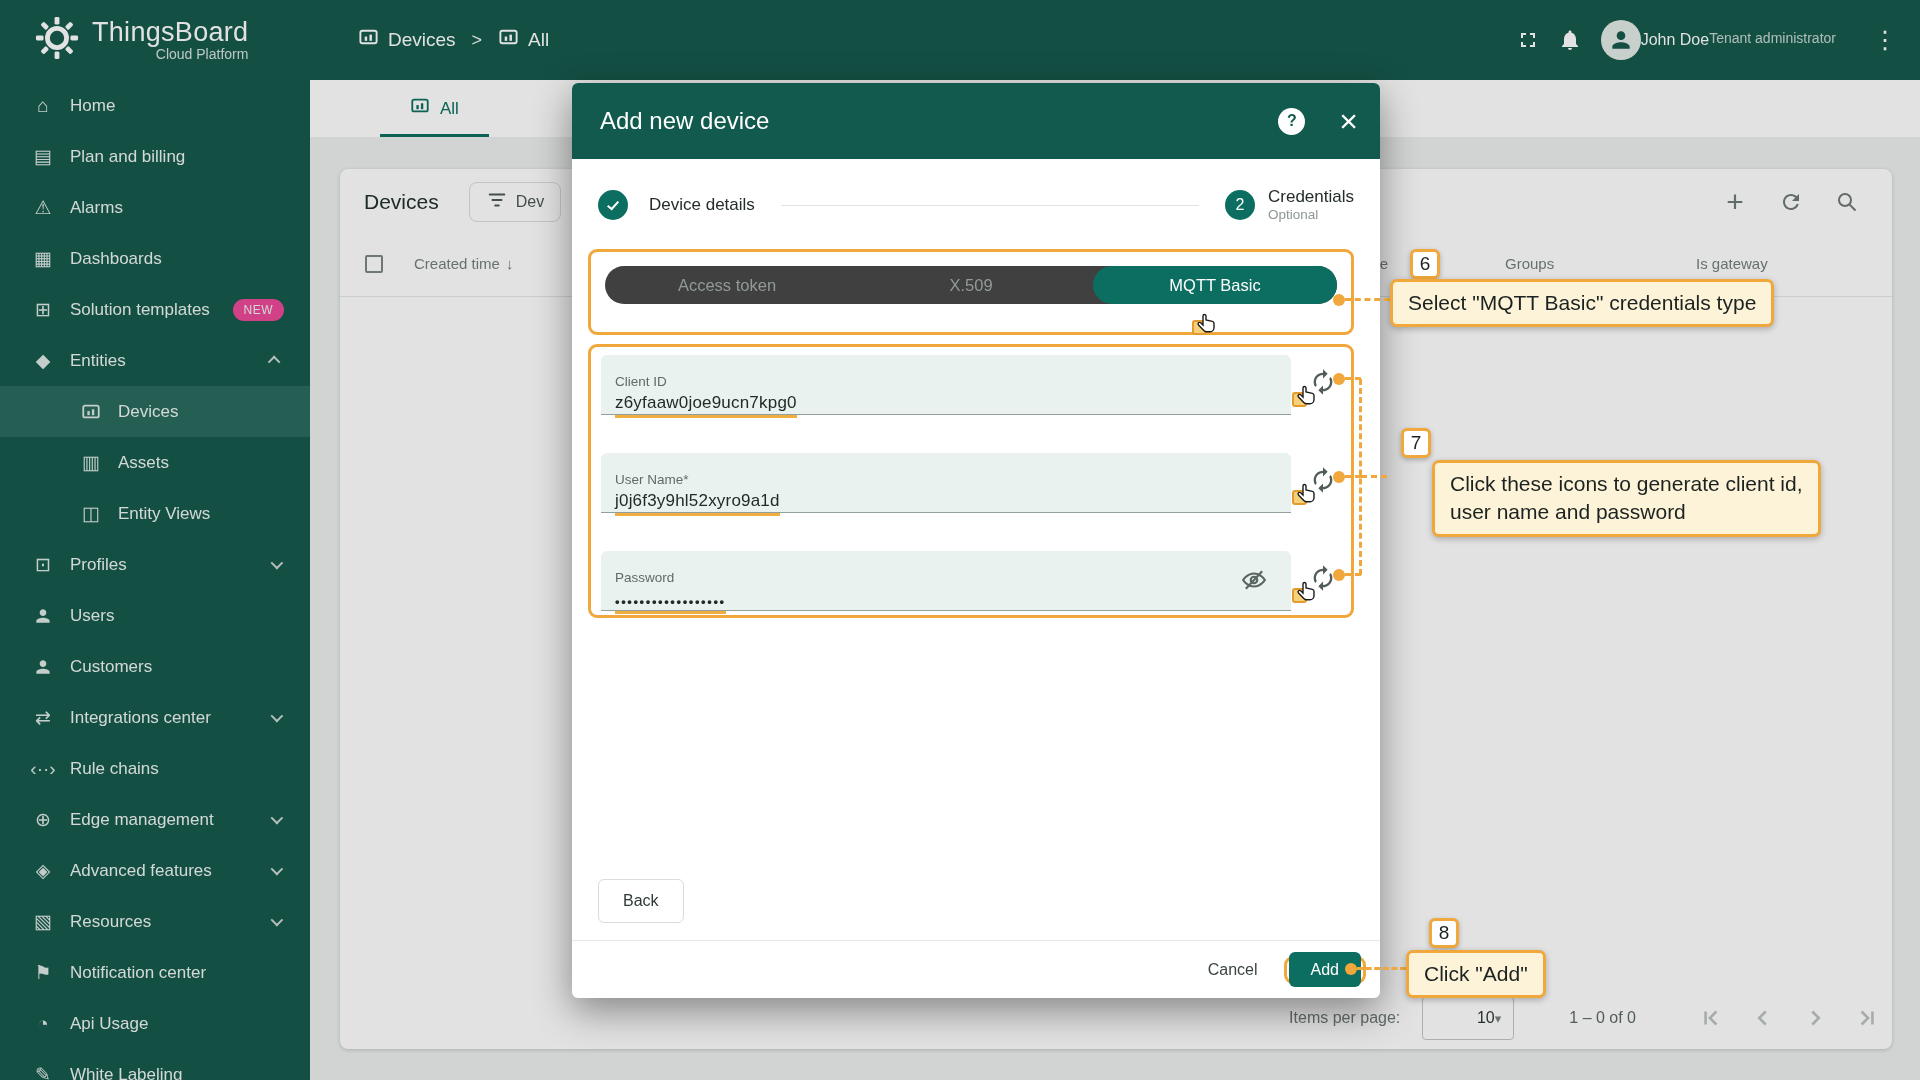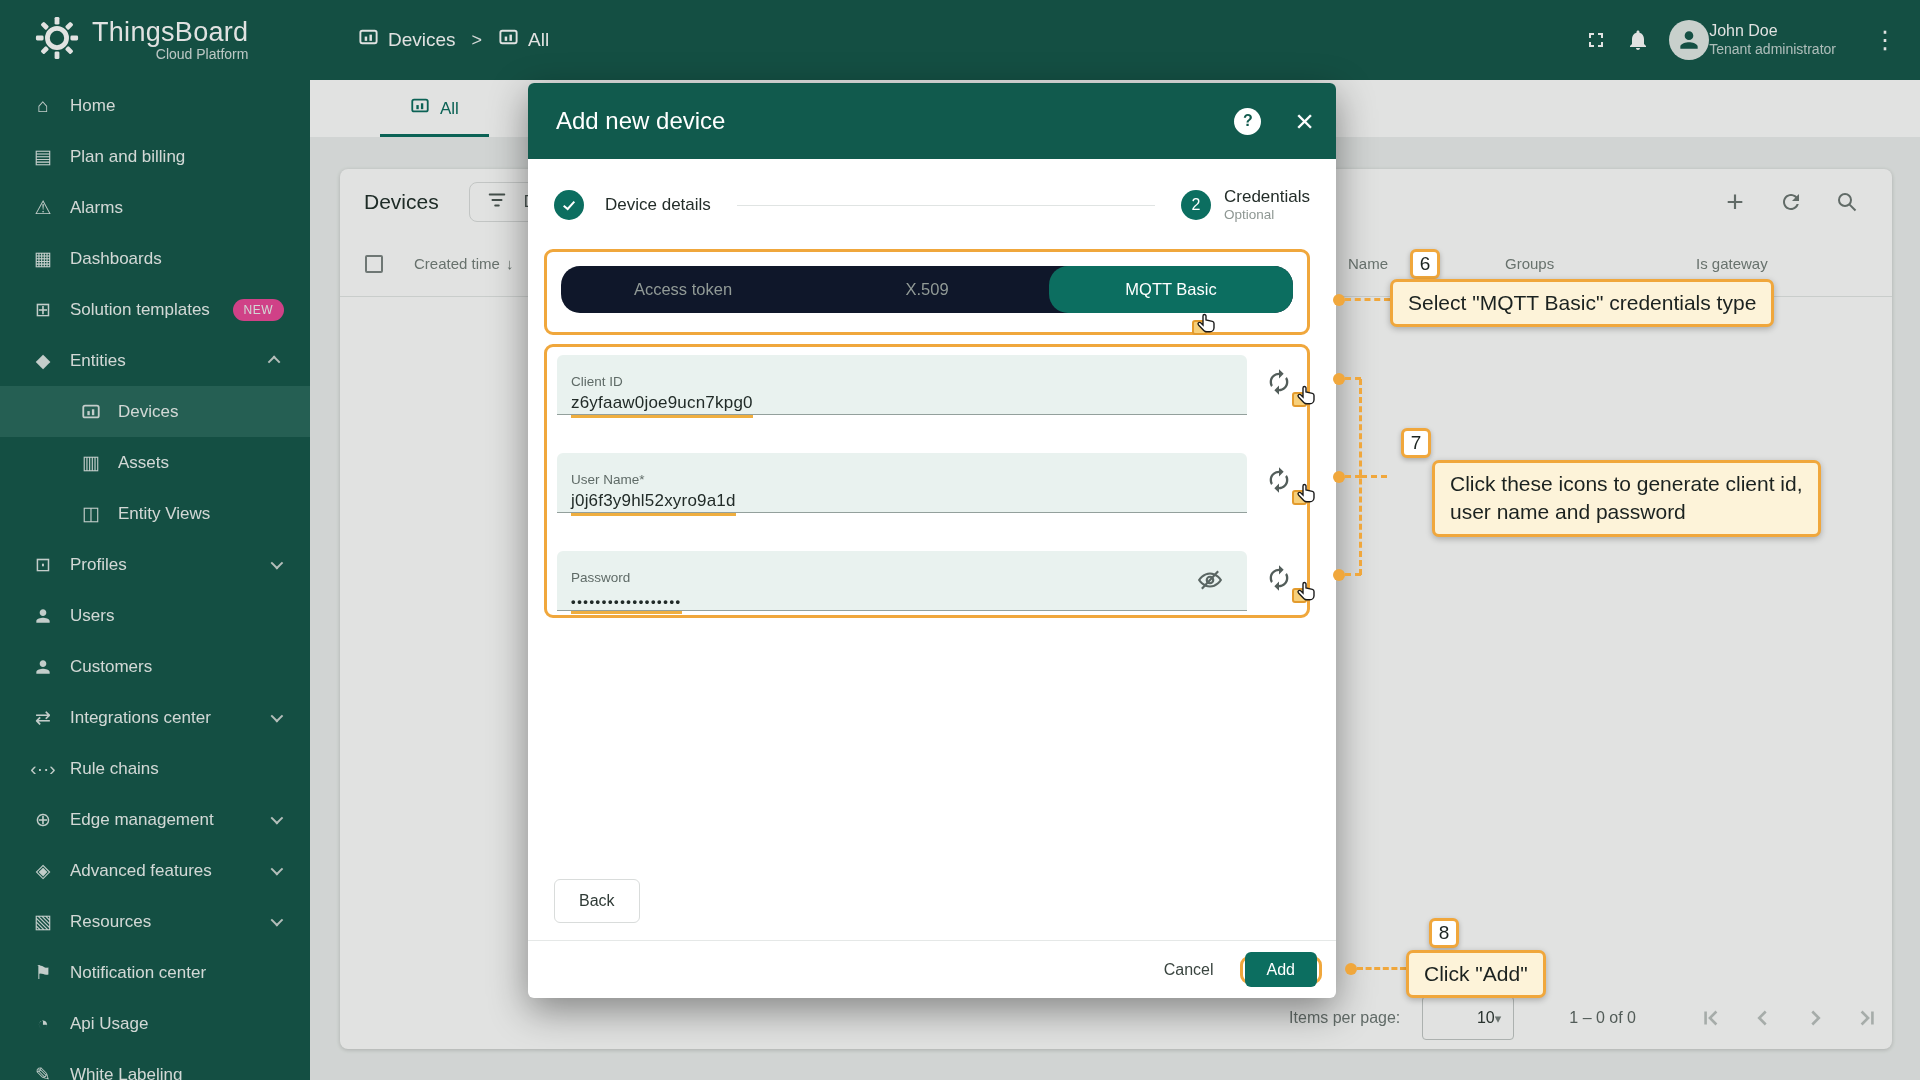--- a/index.html
+++ b/index.html
@@ -21,21 +21,21 @@
   .brand{width:310px;display:flex;align-items:center;gap:12px;padding-left:34px;flex:none}
   .brand-text{display:flex;flex-direction:column;align-items:flex-end}
   .brand-name{font-size:27px;font-weight:500;letter-spacing:.3px;line-height:1.05}
   .brand-sub{font-size:14px;color:rgba(255,255,255,.82)}
   .breadcrumb{display:flex;align-items:center;gap:12px;margin-left:48px;font-size:19px}
   .crumb{display:flex;align-items:center;gap:9px;cursor:pointer}
   .crumb-sep{font-size:18px;color:rgba(255,255,255,.95);margin:0 4px}
   .topbar-right{margin-left:auto;display:flex;align-items:center;padding-right:20px}
   .icon-btn{width:42px;height:42px;display:flex;align-items:center;justify-content:center;color:#fff}
   .avatar{width:40px;height:40px;border-radius:50%;background:#e3ebe8;display:flex;align-items:center;justify-content:center;color:var(--teal);margin-left:10px}
-  .user-block{display:flex;flex-direction:column;line-height:1.25}
+  .user-block{display:flex;flex-direction:row;line-height:1.25}
   .user-name{font-size:16px}
   .user-role{font-size:14px;color:rgba(255,255,255,.75)}
   .kebab{font-size:24px;margin-left:34px;width:30px;text-align:center}
 
   
   .sidebar{position:absolute;top:80px;left:0;bottom:0;width:310px;background:var(--teal);overflow:hidden;color:#eef4f2}
   .nav-item{height:51px;display:flex;align-items:center;padding-left:30px;font-size:17px;cursor:pointer}
   .nav-item.child{padding-left:78px}
   .nav-item.selected{background:var(--teal-sel)}
   .nav-icon{width:26px;margin-right:14px;font-size:19px;text-align:center;opacity:.92;flex:none;display:flex;align-items:center;justify-content:center}
@@ -46,21 +46,21 @@
   .badge{margin-left:auto;margin-right:26px;background:#ec4899;border-radius:12px;padding:4px 11px;font-size:12px;letter-spacing:.5px}
 
   
   .content{position:absolute;top:80px;left:310px;right:0;bottom:0;background:#edf0ef}
   .tabbar{position:absolute;top:0;left:0;right:0;height:57px;background:#fff;display:flex;align-items:stretch;padding-left:70px}
   .tab{display:inline-flex;align-items:center;gap:10px;padding:0 30px;color:var(--accent);font-size:17px;font-weight:500;cursor:pointer}
   .tab.active{box-shadow:inset 0 -3px 0 var(--accent)}
   .card{position:absolute;top:89px;left:30px;right:28px;bottom:31px;background:#fff;border-radius:8px;box-shadow:0 1px 4px rgba(0,0,0,.18)}
   .card-head{height:66px;display:flex;align-items:center;padding:0 24px}
   .page-title{font-size:21px;font-weight:500;color:#22302c}
-  .filter-chip{margin-left:30px;height:40px;display:flex;align-items:center;gap:16px;border:1px solid #dcdfde;border-radius:8px;padding:0 16px;color:#4d5855;font-size:16px;cursor:pointer;background:#fff}
+  .filter-chip{margin-left:30px;height:40px;display:flex;align-items:center;gap:8px;border:1px solid #dcdfde;border-radius:8px;padding:0 16px;color:#4d5855;font-size:16px;cursor:pointer;background:#fff}
   .head-actions{margin-left:auto;display:flex;align-items:center;gap:14px;color:#6e7875}
   .action-btn{width:42px;height:42px;display:flex;align-items:center;justify-content:center;color:#6e7875;cursor:pointer}
   .plus-glyph{font-size:30px;font-weight:400;line-height:1}
   .thead{position:relative;height:62px;border-bottom:1px solid #e4e7e6;color:#76807c;font-size:15px}
   .th{position:absolute;top:20px;white-space:nowrap;cursor:pointer}
   .checkbox{position:absolute;left:25px;top:20px;width:18px;height:18px;border:2px solid #7d8683;border-radius:2px;cursor:pointer}
   .th.c0{left:74px}
   .th.c1{left:1008px}
   .th.c2{left:1165px}
   .th.c3{left:1356px}
@@ -69,38 +69,38 @@
   .pp-select{margin-left:22px;width:92px;height:44px;border:1px solid #c3c8c6;border-radius:4px;display:flex;align-items:center;justify-content:flex-end;padding:0 12px;color:#2e3834;cursor:pointer}
   .pp-caret{color:#79827f;font-size:13px}
   .pp-range{margin-left:55px;color:#5d6764}
   .pagers{margin-left:58px;display:flex;align-items:center;gap:18px;color:#bcc2c0}
   .pg{width:34px;height:34px;display:flex;align-items:center;justify-content:center;cursor:pointer}
 
   
   .backdrop{position:absolute;inset:0;background:rgba(8,14,12,.12);z-index:40}
 
   
-  .modal{position:absolute;left:528px;top:83px;width:808px;height:915px;background:#fff;border-radius:6px;box-shadow:0 12px 38px rgba(0,0,0,.42);z-index:50}
+  .modal{position:absolute;left:572px;top:83px;width:808px;height:915px;background:#fff;border-radius:6px;box-shadow:0 12px 38px rgba(0,0,0,.42);z-index:50}
   .m-header{height:76px;background:#115a4d;border-radius:6px 6px 0 0;display:flex;align-items:center;padding:0 22px 0 28px;color:#fff}
   .m-title{font-size:24px;font-weight:500}
   .m-help{margin-left:auto;width:27px;height:27px;border-radius:50%;background:#fff;color:#115a4d;font-weight:bold;font-size:16px;display:flex;align-items:center;justify-content:center;cursor:pointer}
   .m-close{margin-left:34px;font-size:32px;line-height:1;color:#fff;cursor:pointer}
   .stepper{height:92px;display:flex;align-items:center;padding:0 26px}
   .step-circle{width:30px;height:30px;border-radius:50%;background:var(--accent);color:#fff;display:flex;align-items:center;justify-content:center;font-size:16px;flex:none}
   .step1-label{margin-left:21px;font-size:17px;color:#232d29}
   .step-divider{flex:1;height:1px;background:#e0e4e3;margin:0 26px}
   .step2{display:flex;align-items:center}
   .step2-texts{margin-left:13px;display:flex;flex-direction:column;line-height:1.25}
   .step2-label{font-size:17px;color:#232d29}
   .step2-sub{font-size:13.5px;color:#8e9793}
 
   .hl{position:absolute;left:16px;width:766px;border:3px solid var(--amber);border-radius:9px}
   .hl-credtype{top:166px;height:86px;padding:8px 12px}
   .cred-label{font-size:13.5px;color:#6b7572;margin-left:14px}
-  .segmented{margin:6px 2px 0;height:47px;background:#0f172a;border-radius:19px;display:flex}
+  .segmented{margin:6px 2px 0;height:38px;background:#404040;border-radius:19px;display:flex}
   .seg{flex:1;display:flex;align-items:center;justify-content:center;font-size:16.5px;color:#919a96;cursor:pointer}
   .seg.selected{background:var(--accent);color:#fff;border-radius:19px;font-weight:500}
 
   .hl-fields{top:261px;height:274px}
   .frow{position:absolute;left:10px;width:744px;height:60px;display:flex;gap:10px}
   .frow.r1{top:8px}.frow.r2{top:106px}.frow.r3{top:204px}
   .ffield{flex:1;background:var(--fieldbg);border-radius:6px 6px 0 0;border-bottom:1px solid #93a09c;padding:19px 14px 0;position:relative;cursor:text}
   .flabel{font-size:13.5px;color:#5f6b67}
   .fvalue{display:inline-block;font-size:17px;color:var(--ink);margin-top:4px;border-bottom:3px solid #efae3f;padding-bottom:2px;letter-spacing:.2px}
   .fvalue.dots{font-size:13px;letter-spacing:1.6px;margin-top:9px;font-weight:bold}

